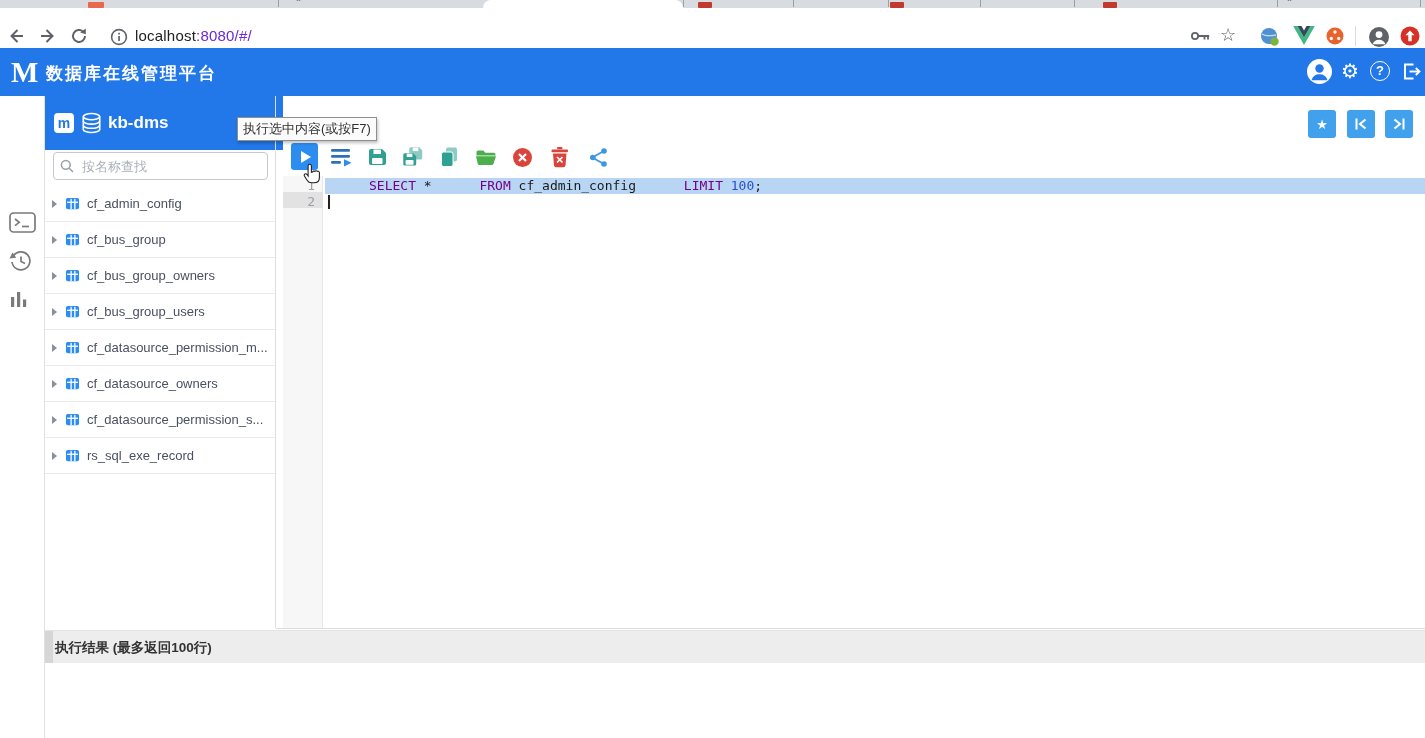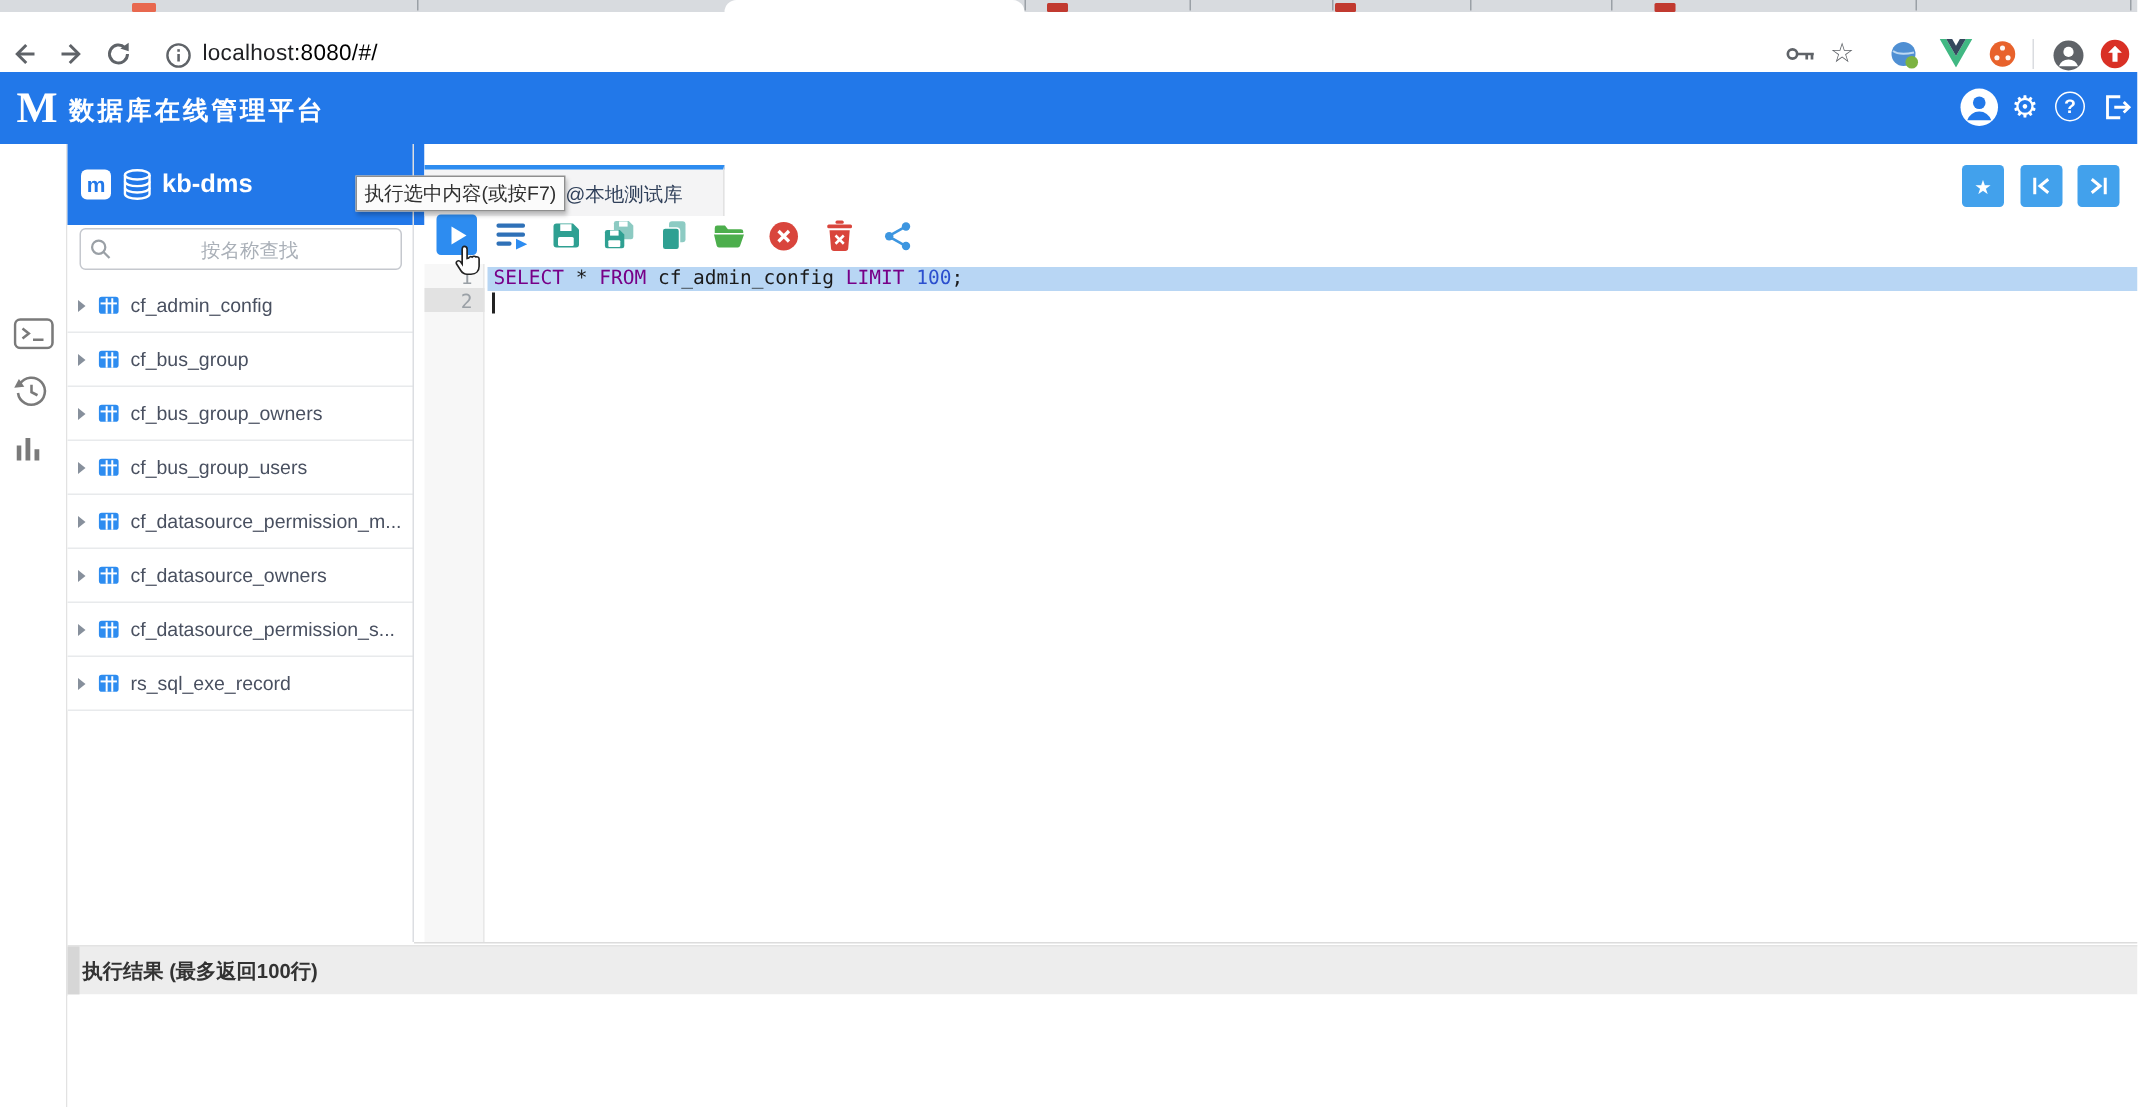--- a/index.html
+++ b/index.html
@@ -14,38 +14,38 @@
   #tabstrip { left:0; top:0; width:1425px; height:8px; background:#d8dbdf; }
   .activetab { position:absolute; top:0; height:8px; background:#fff; border-radius:9px 9px 0 0; }
   .tabsep { position:absolute; top:0; width:1px; height:7px; background:#9aa0a6; }
   .tabfav { position:absolute; top:2px; height:6px; border-radius:1px; }
   .tabglyph { position:absolute; top:-3px; font-size:10px; color:#333; font-weight:bold; line-height:10px; }
 
   
   #btoolbar { left:0; top:8px; width:1425px; height:40px; background:#fff; }
   .bicon { position:absolute; top:18px; }
   #urltext { position:absolute; left:135px; top:19px; font-size:15px; color:#202124; letter-spacing:.2px; }
-  #urltext .urlgray { color:#000000;text-align:right; }
+  #urltext .urlgray { color:#6d28d9;text-align:right; }
   .vsep { position:absolute; width:1px; background:#dadce0; }
 
   
   #appheader { left:0; top:48px; width:1425px; height:48px; background:#2278e9; }
   #applogo { position:absolute; left:11px; top:8px; color:#fff; font-family:"Liberation Serif", serif; font-weight:bold; font-size:29px; }
   #apptitle { position:absolute; left:46px; top:14px; color:#fff; font-size:17px; font-weight:bold; letter-spacing:2px; }
   .hdricon { position:absolute; top:12px; }
 
   
   #activitybar { left:0; top:96px; width:45px; height:642px; background:#fff; border-right:1px solid #e2e2e2; }
 
   
   #dbheader { left:45px; top:96px; width:238px; height:54px; background:#2278e9; display:flex; align-items:center; padding-left:9px; }
   #dbbadge { width:20px; height:20px; background:#fff; border-radius:4px; color:#2278e9; font-weight:bold; font-size:14px; text-align:center; line-height:20px; margin-right:7px; }
   #dbname { color:#fff; font-size:17px; font-weight:bold; margin-left:6px; }
   #searchrow { left:45px; top:150px; width:231px; height:36px; background:#fff; }
-  #searchinput { position:absolute; left:8px; top:2px; width:215px; height:28px; border:1px solid #c5c8ce; border-radius:4px; padding:0 16px 0 28px; font-size:13px; color:#333; outline:none; font-family:"Liberation Sans",sans-serif;text-align:center; }
+  #searchinput { position:absolute; left:8px; top:2px; width:215px; height:28px; border:1px solid #c5c8ce; border-radius:4px; padding:0 16px 0 28px; font-size:13px; color:#333; outline:none; font-family:"Liberation Sans",sans-serif; }
   #searchinput::placeholder { color:#aab0b8; }
   #tree { left:45px; top:186px; width:231px; }
   .trow { height:36px; display:flex; align-items:center; padding-left:7px; border-bottom:1px solid #e8eaec; background:#fff; }
   .caret { width:0; height:0; border-left:5px solid #87909c; border-top:4px solid transparent; border-bottom:4px solid transparent; margin-right:8px; flex:0 0 auto; }
   .ticon { margin-right:7px; display:inline-flex; flex:0 0 auto; }
   .tlabel { font-size:13px; color:#495060; white-space:nowrap; }
   #panelborder { left:275px; top:96px; width:1px; height:532px; background:#dcdee2; }
 
   
   #edittabbar { left:283px; top:96px; width:1142px; height:48px; background:#fff; }
@@ -61,21 +61,21 @@
   
   #tooltip { left:237px; top:117px; height:24px; background:#fbfbfb; border:1px solid #8f8f8f; box-shadow:1px 2px 3px rgba(0,0,0,.25); font-size:13px; color:#303030; line-height:22px; padding:0 5px; white-space:nowrap; z-index:60; }
 
   
   #editor { left:283px; top:176px; width:1142px; height:452px; background:#fff; }
   #gutter { position:absolute; left:0; top:0; width:40px; height:452px; background:#f7f7f7; border-right:1px solid #e8e8e8; }
   .lnum { position:absolute; width:32px; text-align:right; font-family:"DejaVu Sans Mono", monospace; font-size:13px; color:#9aa0a6; line-height:16px; }
   #lnum2bg { position:absolute; left:0; top:16px; width:40px; height:16px; background:#e2e2e2; }
   #selline { position:absolute; left:42px; top:2px; width:1100px; height:16px; background:#b8d6f4; }
   #sqlline1 { position:absolute; left:46px; top:2px; font-family:"DejaVu Sans Mono", monospace; font-size:13px; line-height:16px; white-space:pre; }
-  .kw { color:#770088; } .num { color:#2b4fce; } .pl { color:#1a1a1a; }
+  .kw { color:#770088;margin-left:40px; } .num { color:#2b4fce; } .pl { color:#1a1a1a; }
   #cursor { position:absolute; left:45px; top:19px; width:1.5px; height:14px; background:#222; }
   #editorbottom { left:276px; top:628px; width:1149px; height:1px; background:#dcdcdc; }
 
   
   #resultsband { left:45px; top:630px; width:1380px; height:33px; background:#ededed; border-top:1px solid #e3e3e3; }
   #resultsgrip { position:absolute; left:0; top:0; width:8px; height:33px; background:#d6d6d6; }
   #resultstitle { position:absolute; left:10px; top:8px; font-size:13.5px; font-weight:bold; color:#333; }
   #resultsarea { left:45px; top:663px; width:1380px; height:75px; background:#fff; }
 
   
@@ -340,23 +340,20 @@
           <rect x="5.8" y="3" width="1.4" height="11" fill="#fff"></rect>
           <rect x="9.8" y="3" width="1.4" height="11" fill="#fff"></rect>
         </svg>
       </span>
       <span class="tlabel">rs_sql_exe_record</span>
     </div>
   </div>
 <div class="abs" id="panelborder"></div>
 
 <div class="abs" id="edittabbar">
-  <div id="activeedittab">
-    <span id="edittablabel">@本地测试库</span>
-  </div>
   <span class="navbtn" style="left:1025px;font-size:13px;">★</span>
   <span class="navbtn" style="left:1064px;">
     <svg width="18" height="18" viewBox="0 0 18 18">
         <line x1="4.5" y1="3.5" x2="4.5" y2="14.5" stroke="#fff" stroke-width="2"></line>
         <path d="M13.5 4.5 L8 9 L13.5 13.5" stroke="#fff" stroke-width="2" fill="none"></path>
       </svg>
   </span>
   <span class="navbtn" style="left:1102px;">
     <svg width="18" height="18" viewBox="0 0 18 18">
         <line x1="13.5" y1="3.5" x2="13.5" y2="14.5" stroke="#fff" stroke-width="2"></line>

